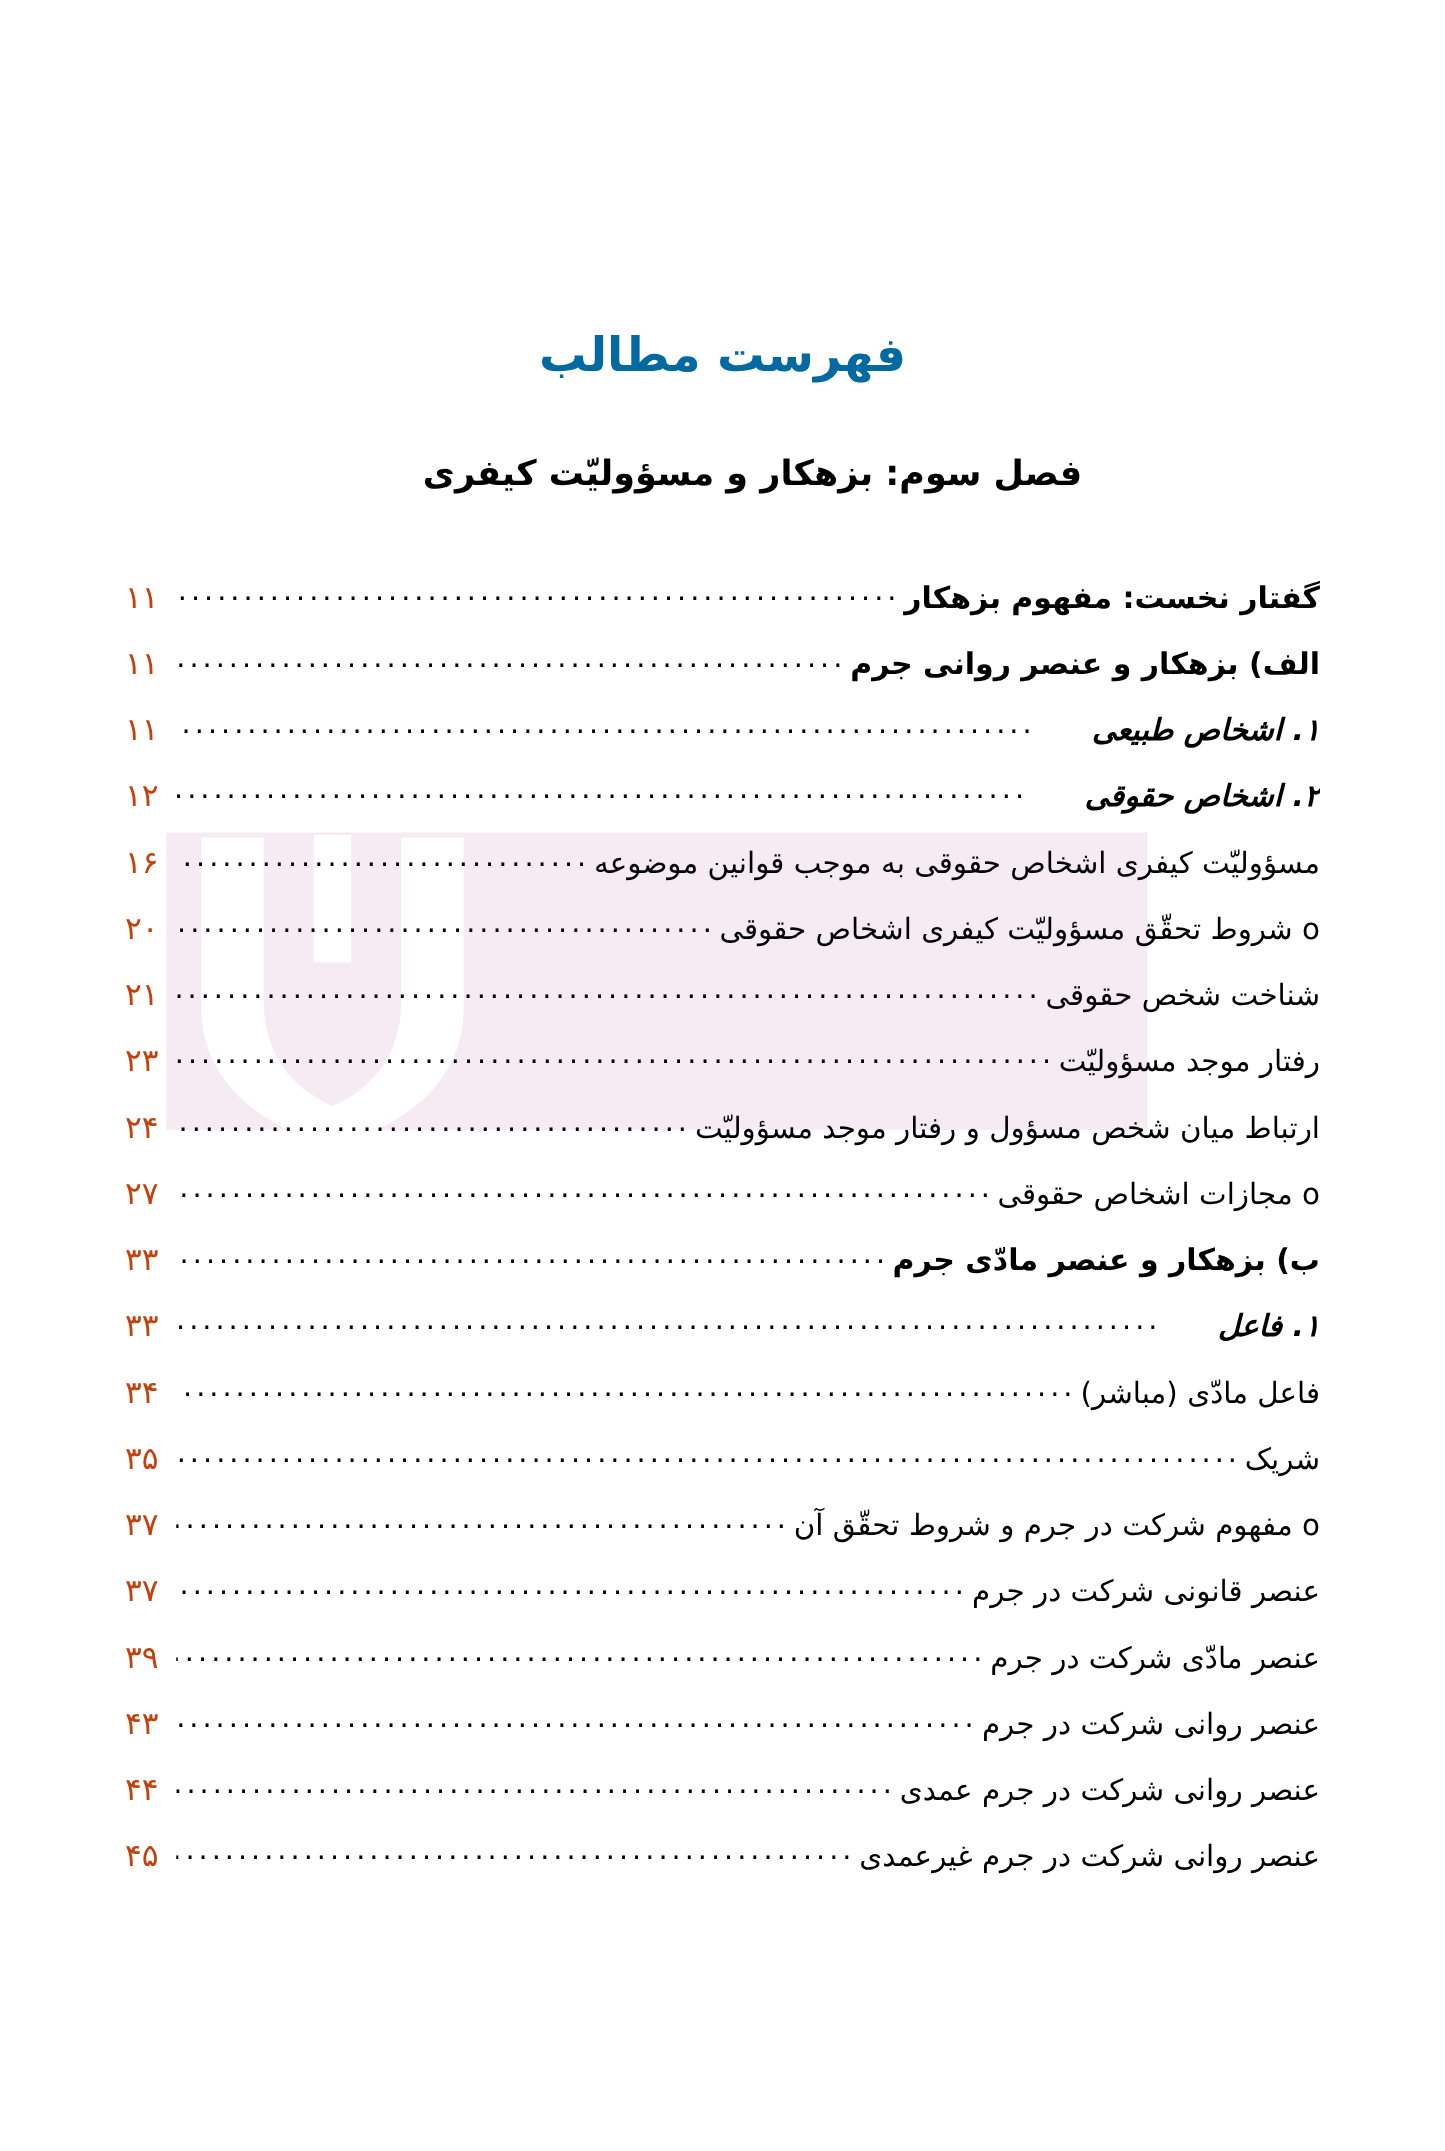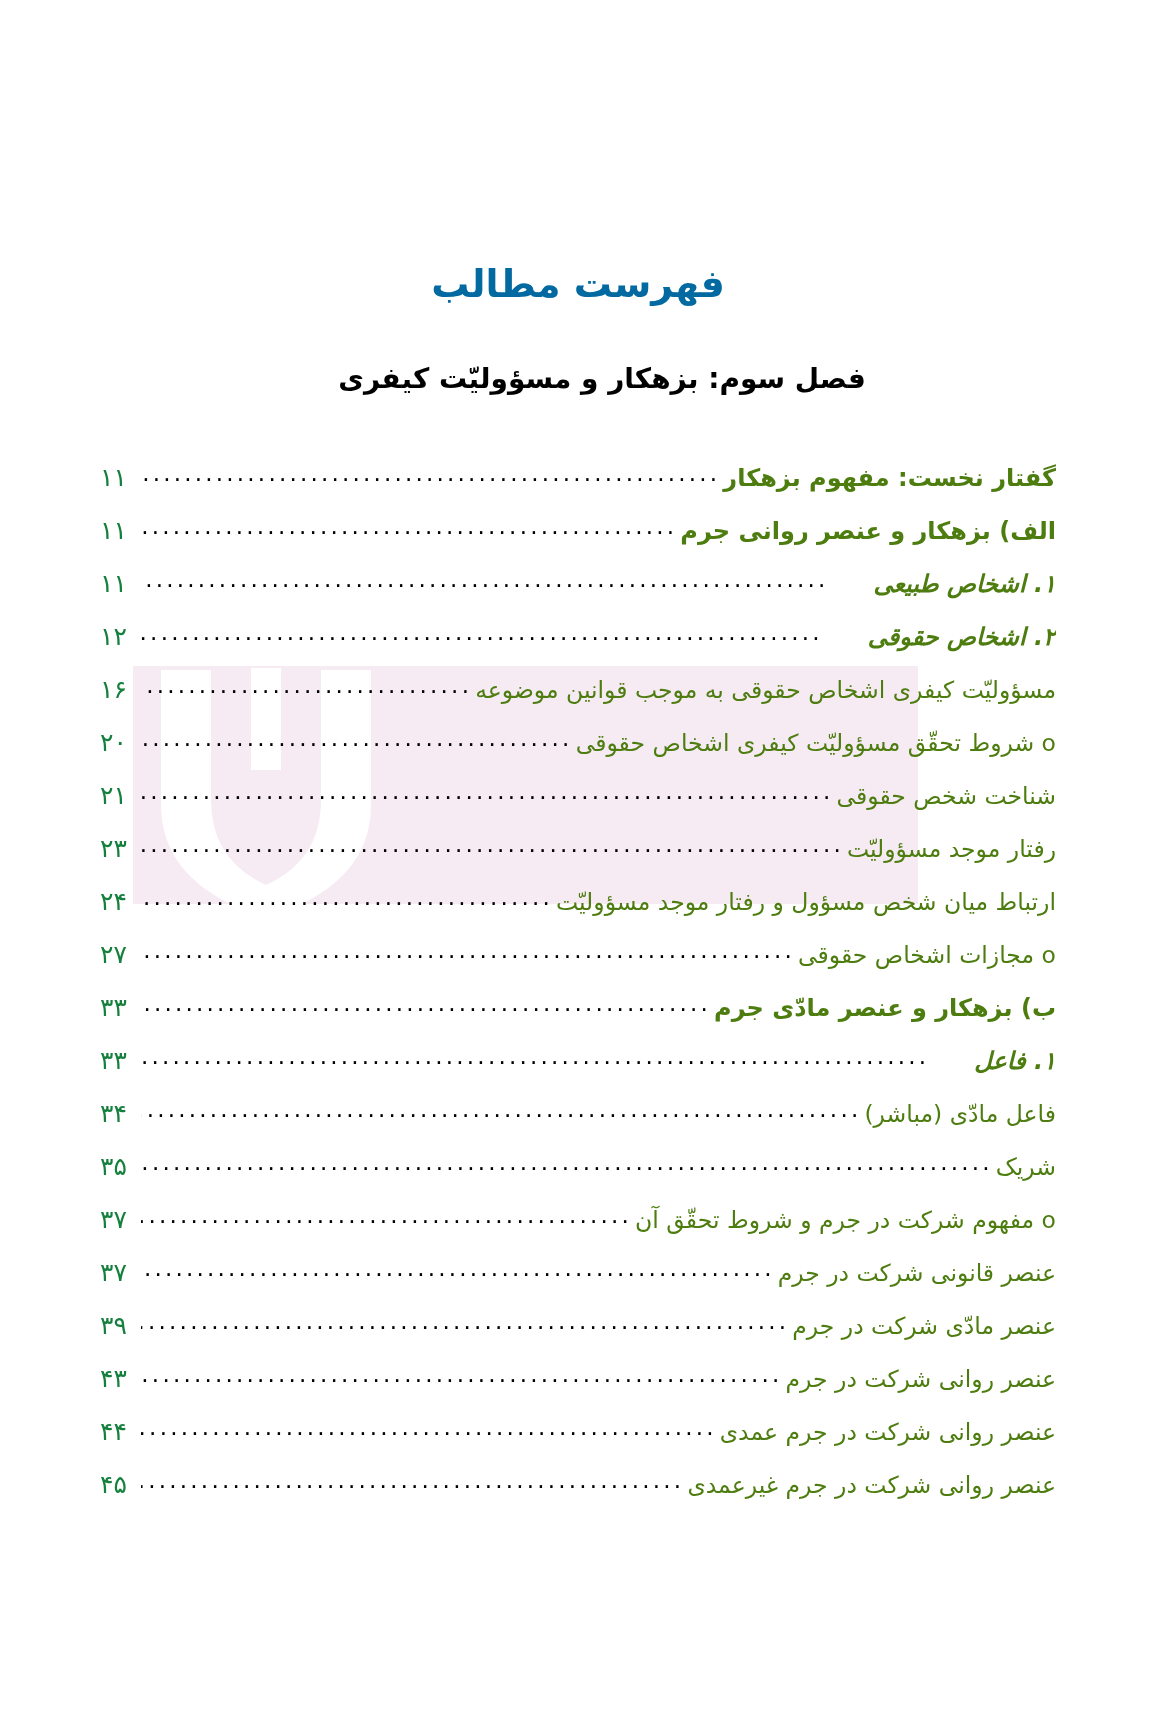--- a/index.html
+++ b/index.html
@@ -97,21 +97,21 @@
     direction: rtl;
     height: 53px;
     color: #000000;
     white-space: nowrap;
     overflow: hidden;
   }
   .toc-label {
     flex: 0 0 auto;
     font-size: 23.5px;
     line-height: 1.1;
-    color: #4d7c0f;
+    color: #000000;
   }
   .toc-leader {
     flex: 1 1 auto;
     margin: 0 3px;
     position: relative;
     overflow: hidden;
     height: 1em;
   }
   .toc-leader::after {
     content: "..............................................................................................................................................................................";
@@ -119,21 +119,21 @@
     right: 0;
     bottom: 0;
     letter-spacing: 3.2px;
     font-size: 23px;
     color: #000;
     white-space: nowrap;
   }
   .toc-page {
     flex: 0 0 auto;
     font-size: 25px;
-    color: #15803d;
+    color: #c2410c;
     min-width: 38px;
     text-align: left;
     direction: rtl;
   }
 
   
   .lvl-bold .toc-label { font-weight: bold; font-size: 24px; }
   .lvl-bold-italic .toc-label { font-weight: bold; font-style: italic; font-size: 24px; margin-left: 42px; }
   .lvl-plain .toc-label { font-weight: normal; }
 </style>

